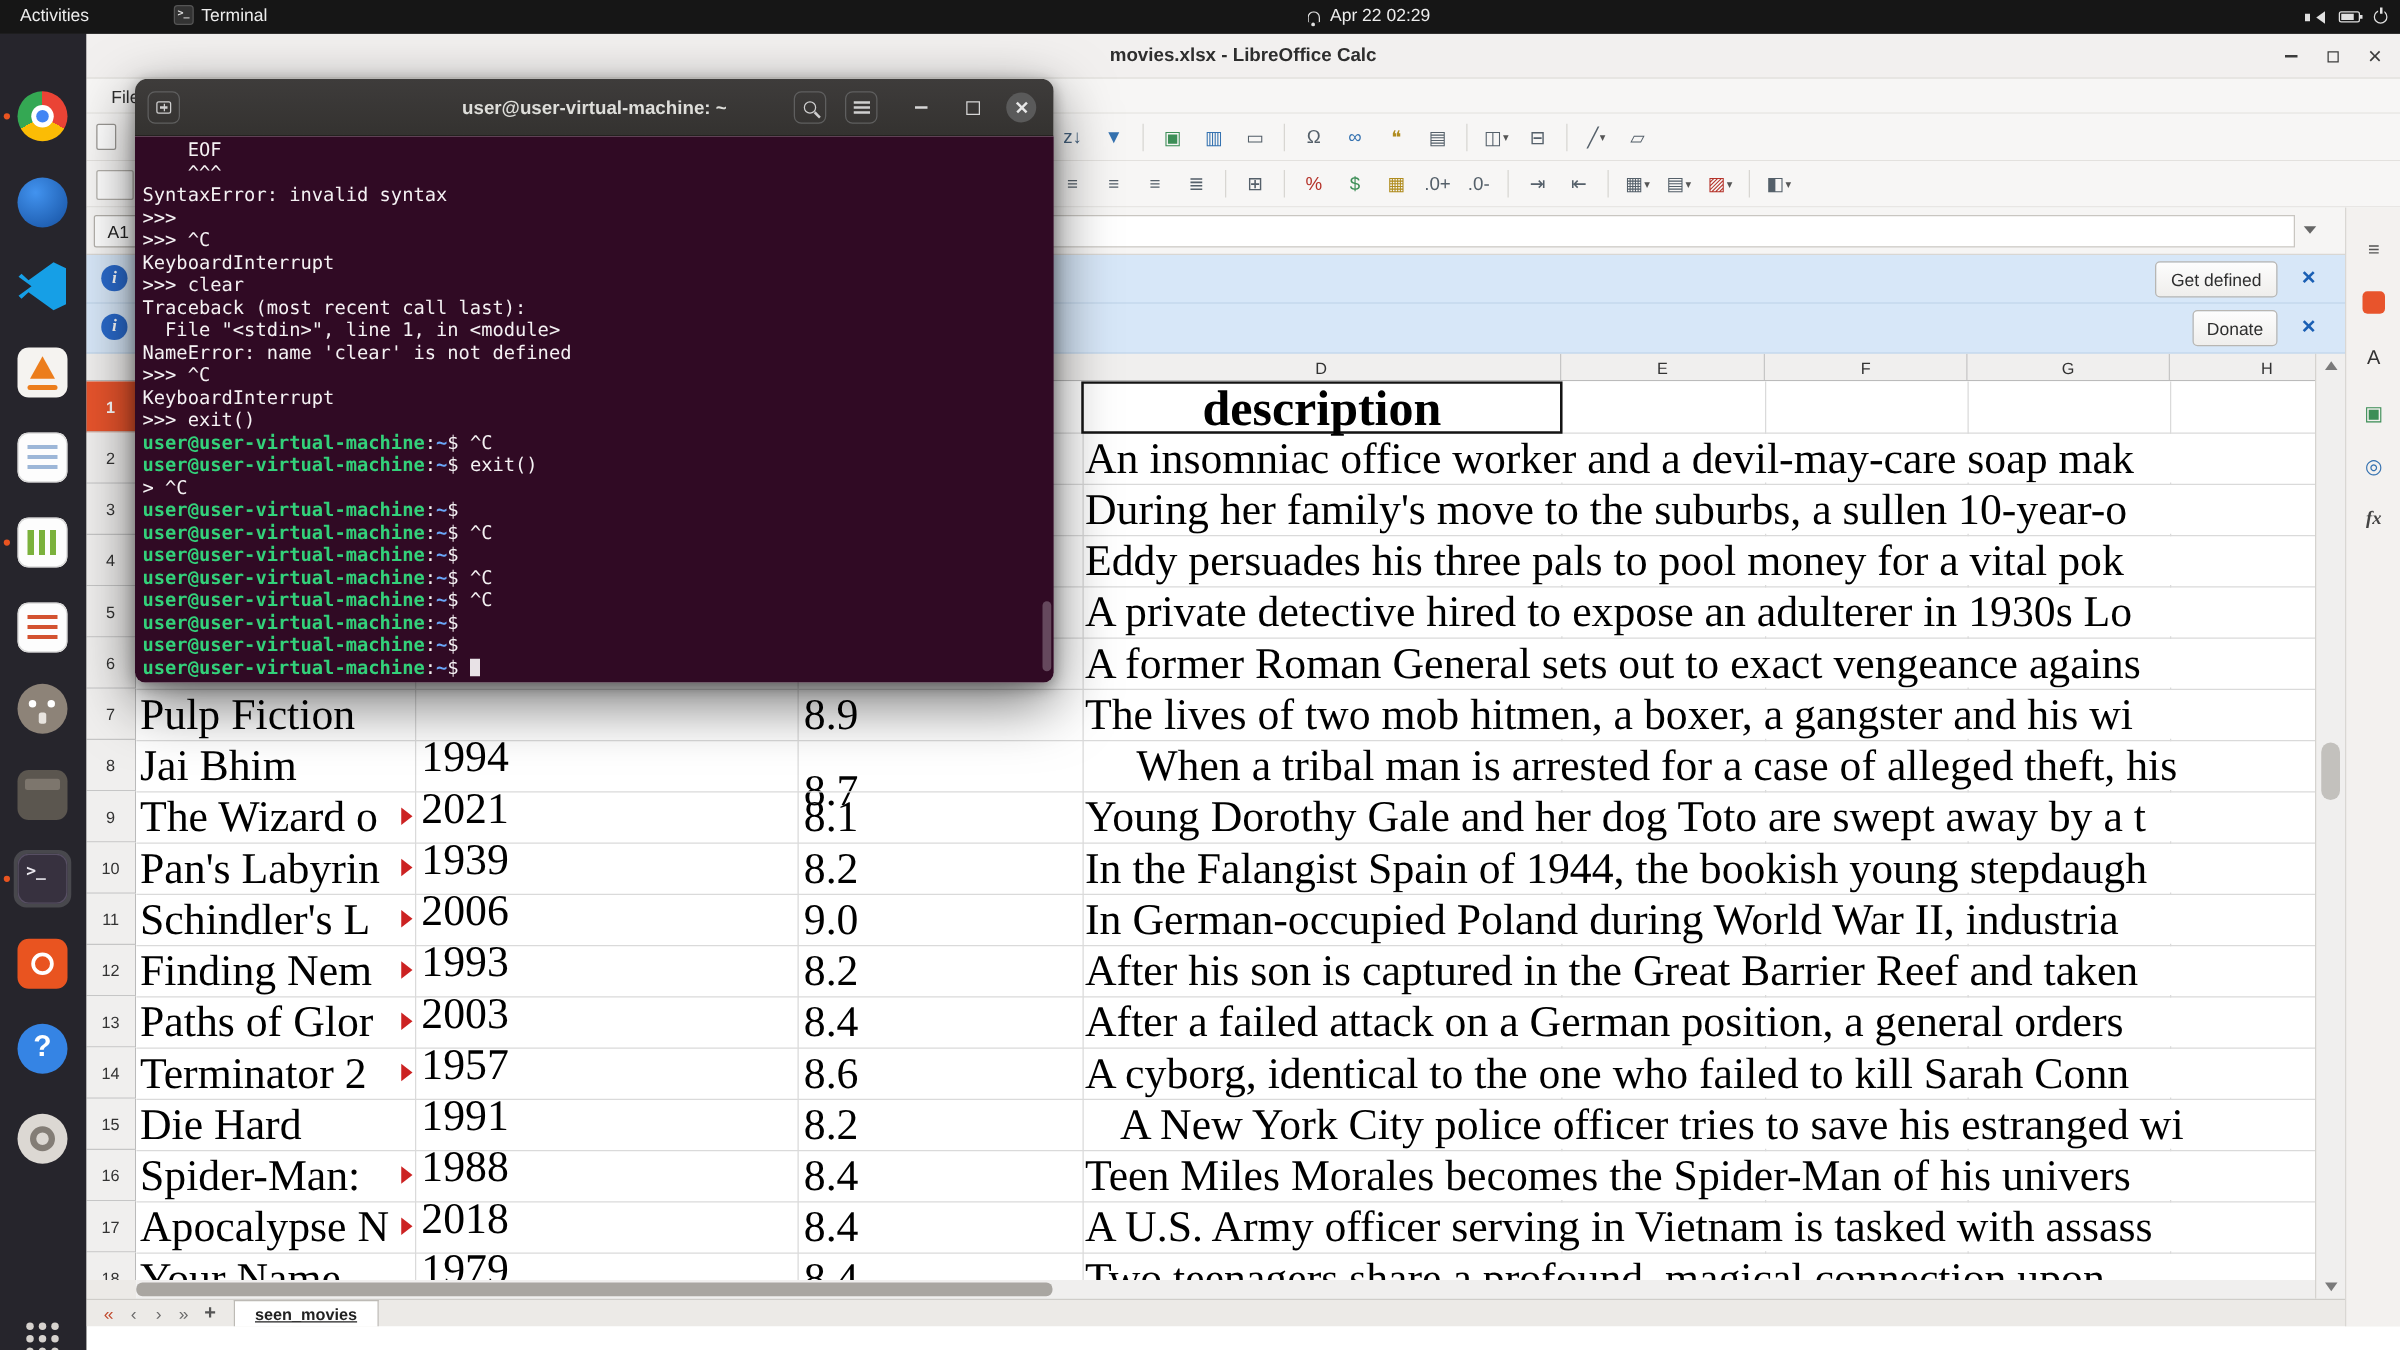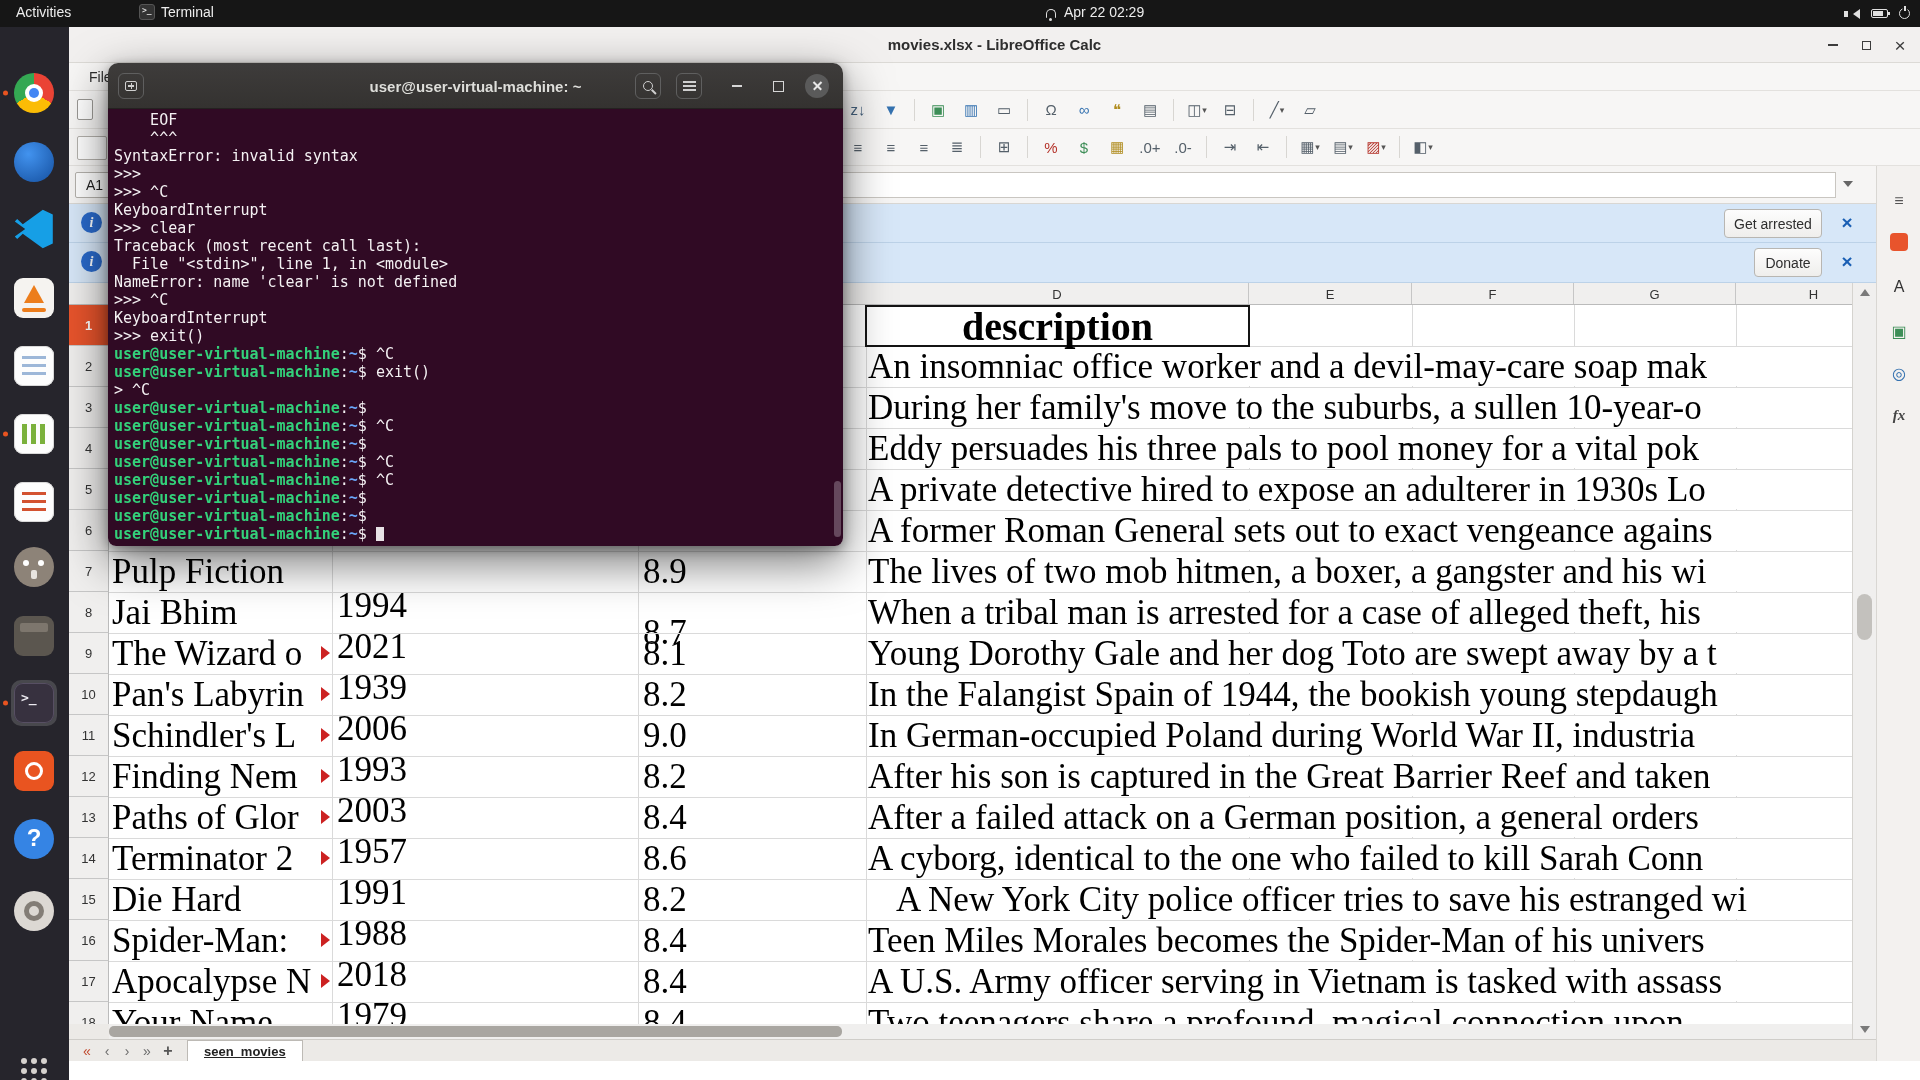--- a/index.html
+++ b/index.html
@@ -293,21 +293,21 @@
       <div class="namebox">
           <span>A1</span>
         </div>
       <div class="finput">
           <span></span>
         </div>
       <div class="fcaret"></div>
     </div>
     <div class="infobar" style="top:177px;height:39px">
       <div class="ib-icon"></div>
-      <div class="ib-btn" style="left:1655px;width:98px">Get arrested</div>
+      <div class="ib-btn" style="left:1655px;width:98px">Get defined</div>
       <div class="ib-x">×</div>
     </div>
     <div class="infobar" style="top:216px;height:40px">
       <div class="ib-icon"></div>
       <div class="ib-btn" style="left:1685px;width:68px">Donate</div>
       <div class="ib-x">×</div>
     </div>
     <div class="cornerbox"></div>
     <div id="colheads">
         <div class="colhead" style="left: 757px; width: 383px;">D</div>
@@ -366,21 +366,21 @@
       <div id="grid-content">
           <div class="cell-desc" style="top: 42px;">An insomniac office worker and a devil-may-care soap mak</div>
           <div class="cell-desc" style="top: 83px;">During her family's move to the suburbs, a sullen 10-year-o</div>
           <div class="cell-desc" style="top: 124px;">Eddy persuades his three pals to pool money for a vital pok</div>
           <div class="cell-desc" style="top: 165px;">A private detective hired to expose an adulterer in 1930s Lo</div>
           <div class="cell-desc" style="top: 206px;">A former Roman General sets out to exact vengeance agains</div>
           <div class="cell-desc" style="top: 247px;">The lives of two mob hitmen, a boxer, a gangster and his wi</div>
           <div class="cell-title" style="top: 246px;">Pulp Fiction</div>
           <div class="cell-num cell-year" style="top: 246px;">1994</div>
           <div class="cell-num cell-rating" style="top: 246px;">8.9</div>
-          <div class="cell-desc" style="top: 288px;">When a tribal man is arrested for a case of alleged theft, his</div>
+          <div class="cell-desc" style="top: 288px; margin-left: 41px;">When a tribal man is arrested for a case of alleged theft, his</div>
           <div class="cell-title" style="top: 287px;">Jai Bhim</div>
           <div class="cell-num cell-year" style="top: 287px;">2021</div>
           <div class="cell-num cell-rating" style="top: 287px; margin-top: 20px;">8.7</div>
           <div class="cell-desc" style="top: 329px;">Young Dorothy Gale and her dog Toto are swept away by a t</div>
           <div class="cell-title" style="top: 328px;">The Wizard o</div>
           <div class="trunc" style="top: 341px;"></div>
           <div class="cell-num cell-year" style="top: 328px;">1939</div>
           <div class="cell-num cell-rating" style="top: 328px;">8.1</div>
           <div class="cell-desc" style="top: 370px;">In the Falangist Spain of 1944, the bookish young stepdaugh</div>
           <div class="cell-title" style="top: 369px;">Pan's Labyrin</div>

